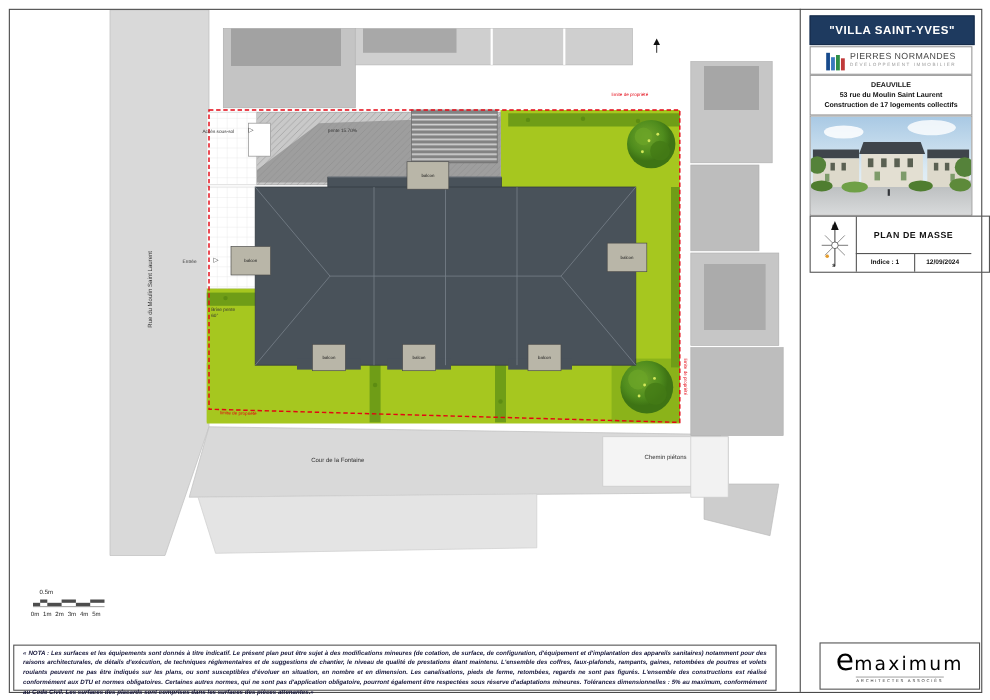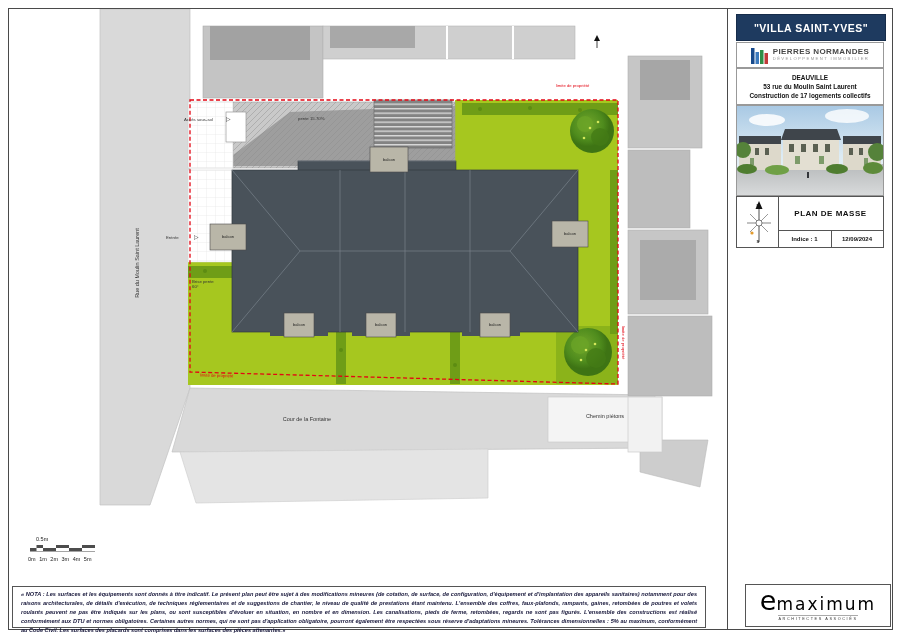--- a/index.html
+++ b/index.html
@@ -17,27 +17,27 @@
   .scale-wrap{left:28px;top:536px;width:90px;height:34px;}
   .scale-half{position:absolute;left:8px;top:0;font-size:5.5px;color:#222;}
   .scale-ticks{position:absolute;left:0px;top:20px;font-size:5.5px;color:#222;word-spacing:2px;}
   
   .tb-box{position:absolute;background:#fff;border:1px solid #999;box-sizing:border-box;}
   .tb-navy{left:736px;top:14px;width:148px;height:25px;background:#1e3a5f;border:1px solid #162c4a;
            display:flex;align-items:center;justify-content:center;}
   .tb-navy span{color:#fff;font-size:10.5px;font-weight:bold;letter-spacing:.5px;}
   .tb-logo{left:736px;top:42px;width:148px;height:26px;display:flex;align-items:center;justify-content:center;gap:4px;}
   .logo-text{display:flex;flex-direction:column;line-height:1.1;}
-  .logo-name{font-size:8px;font-weight:bold;color:#474747;letter-spacing:.4px;}
+  .logo-name{font-size:8px;font-weight:normal;color:#474747;letter-spacing:.4px;}
   .logo-sub{font-size:4.2px;color:#9a9a9a;letter-spacing:1.4px;}
   .tb-addr{left:736px;top:68px;width:148px;height:37px;display:flex;flex-direction:column;
            align-items:center;justify-content:center;gap:2px;border:1px solid #999;box-sizing:border-box;}
   .tb-addr .l1,.tb-addr .l2,.tb-addr .l3{font-size:6.4px;font-weight:bold;color:#111;}
   .tb-img{left:736px;top:105px;width:148px;height:91px;border:1px solid #999;box-sizing:border-box;overflow:hidden;}
-  .tb-table{left:736px;top:196px;width:148px;height:52px;border:1px solid #555;box-sizing:border-box;}
+  .tb-table{left:736px;top:196px;width:164px;height:52px;border:1px solid #555;box-sizing:border-box;}
   .tb-vline1{position:absolute;left:41px;top:0;width:1px;height:50px;background:#555;}
   .tb-hline{position:absolute;left:41px;top:33px;width:105px;height:1px;background:#555;}
   .tb-vline2{position:absolute;left:94px;top:33px;width:1px;height:17px;background:#555;}
   .cell-title{position:absolute;left:41px;top:0;width:105px;height:33px;display:flex;align-items:center;justify-content:center;
               font-size:8px;font-weight:bold;letter-spacing:.5px;color:#111;}
   .cell-ind{position:absolute;left:41px;top:33px;width:53px;height:17px;display:flex;align-items:center;justify-content:center;
             font-size:6px;font-weight:bold;color:#111;}
   .cell-date{position:absolute;left:94px;top:33px;width:52px;height:17px;display:flex;align-items:center;justify-content:center;
              font-size:6px;font-weight:bold;color:#111;}
   .compass-n{position:absolute;left:752px;top:203px;font-size:4.2px;font-weight:bold;color:#111;width:12px;text-align:center;}

